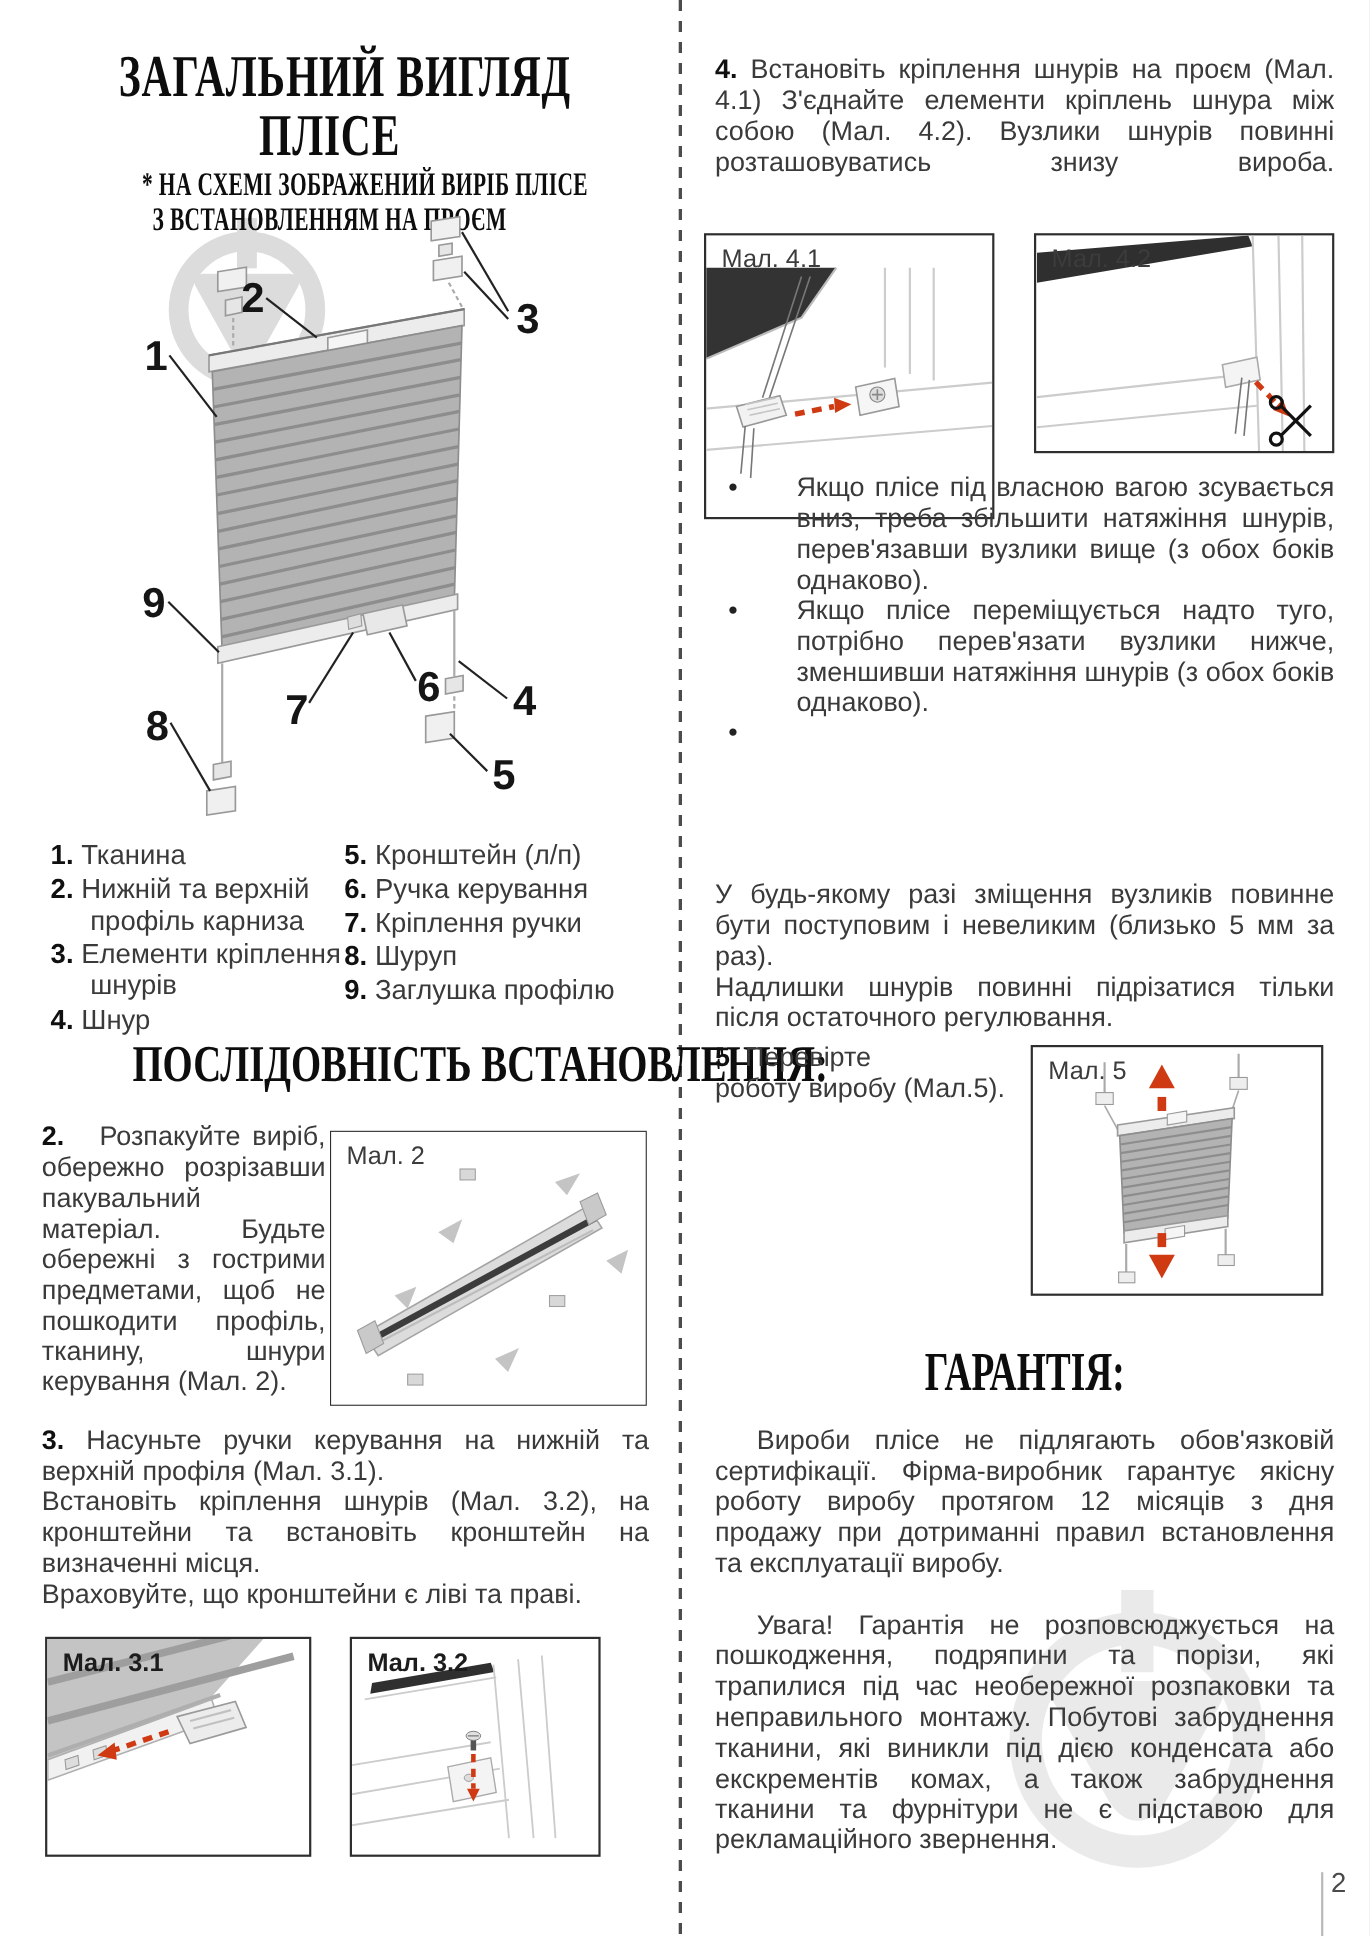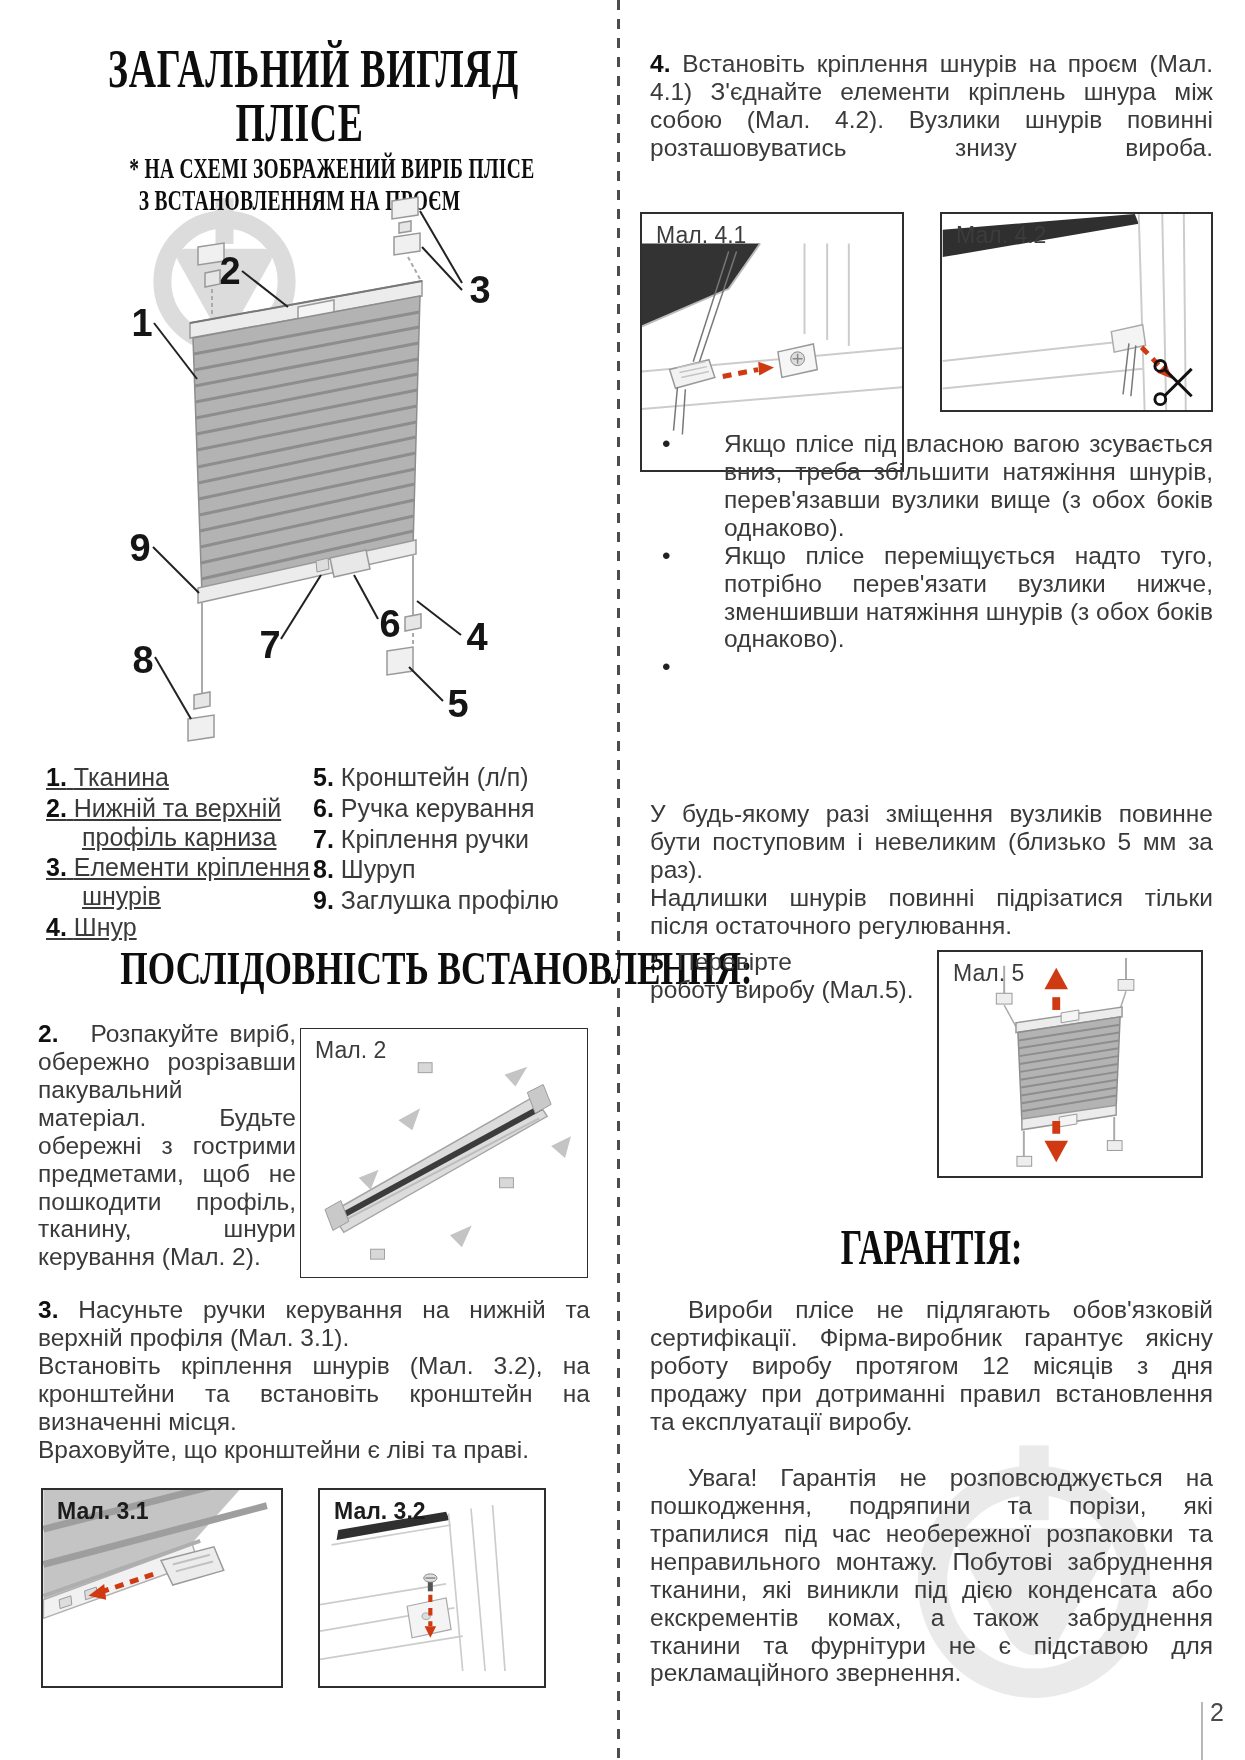--- a/index.html
+++ b/index.html
@@ -135,21 +135,21 @@
       <text class="diagram-num" x="450" y="108">3</text>
       <text class="diagram-num" x="447" y="455">4</text>
       <text class="diagram-num" x="428" y="522">5</text>
       <text class="diagram-num" x="360" y="442">6</text>
       <text class="diagram-num" x="240" y="463">7</text>
       <text class="diagram-num" x="113" y="478">8</text>
       <text class="diagram-num" x="110" y="366">9</text>
     </g>
   </svg>
 
-  <div class="abs" style="left:46px;top:763px;width:265px;text-decoration:underline;">
+  <div class="abs" style="left:46px;top:763px;width:265px;">
     <div class="legend-item"><span class="num">1.</span> <span>Тканина</span></div>
     <div class="legend-item"><span class="num">2.</span> <span>Нижній та верхній профіль карниза</span></div>
     <div class="legend-item"><span class="num">3.</span> <span>Елементи кріплення шнурів</span></div>
     <div class="legend-item"><span class="num">4.</span> <span>Шнур</span></div>
   </div>
   <div class="abs" style="left:313px;top:763px;width:278px;">
     <div class="legend-item"><span class="num">5.</span> <span>Кронштейн (л/п)</span></div>
     <div class="legend-item"><span class="num">6.</span> <span>Ручка керування</span></div>
     <div class="legend-item"><span class="num">7.</span> <span>Кріплення ручки</span></div>
     <div class="legend-item"><span class="num">8.</span> <span>Шуруп</span></div>

